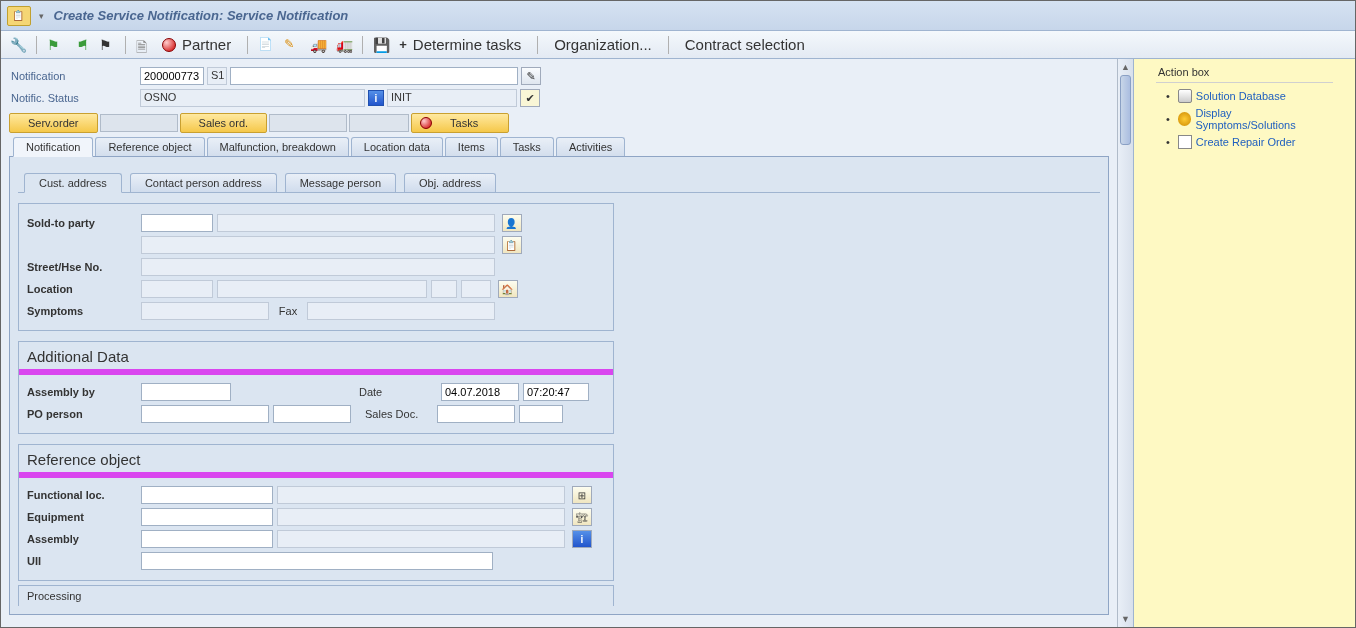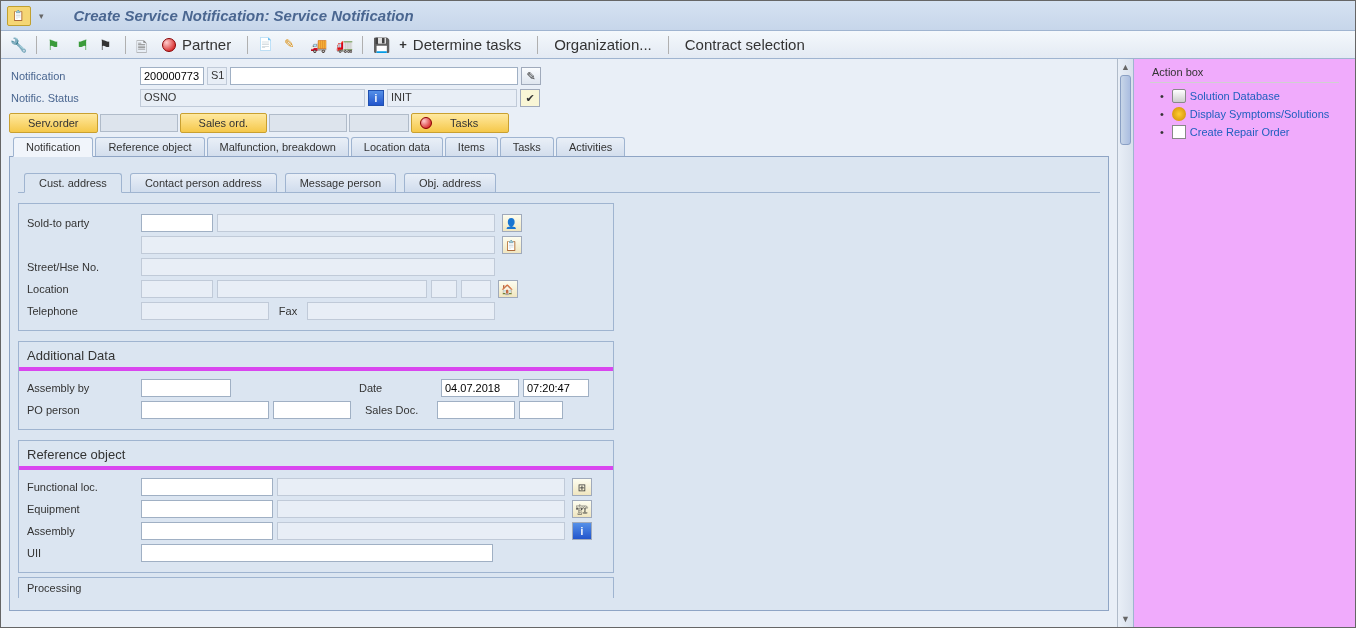--- a/index.html
+++ b/index.html
@@ -44,23 +44,22 @@
     }
     .dropdown-arrow {
       font-size: 9px;
       color: #666;
       margin-left: 2px;
       margin-right: 10px;
     }
     .title-text {
       font-weight: bold;
       font-style: italic;
-      font-size: 15px;
+      font-size: 13px;
       color: #4a6690;
-      margin-left: 20px;
     }
     
     .toolbar {
       background: linear-gradient(to bottom, #f4f8fc, #e3eaf3);
       height: 28px;
       display: flex;
       align-items: center;
       padding: 0 6px;
       border-bottom: 1px solid #9fb4d0;
       gap: 4px;
@@ -130,23 +129,23 @@
     }
     .vscroll-track {flex:1;position:relative;width:100%;}
     .vscroll-thumb {
       position:absolute;top:0;left:2px;right:2px;height:70px;
       background:linear-gradient(to right,#c8d6e8,#aabde0);
       border:1px solid #8aa0c4;border-radius:3px;
     }
     
     .action-col {
       width:222px;
-      background:#f0abfc;
+      background:#fef9c3;
       border-left:1px solid #9fb4d0;
-      padding:3px 16px;
+      padding:3px 22px;
       font-size:11px;
     }
     .action-title {
       color:#333;
       padding:4px 2px;
       border-bottom:1px solid #d0d0d0;
       margin-bottom:4px;
     }
     .action-item {
       display:flex;
@@ -283,31 +282,31 @@
     .groupbox {
       border:1px solid #9fb4d0;
       background:#dbe5f1;
       margin:10px 0 4px 0;
       padding:6px 8px 8px 8px;
       position:relative;
       width:596px;
     }
     .groupbox.notitle {padding-top:8px;}
     .gb-title {
-      font-size:13px;color:#333;
+      font-size:15px;color:#333;
       padding:0 0 4px 0;
-      border-bottom:4px solid #d946ef;
+      border-bottom:6px solid #d946ef;
       margin-bottom:6px;
       margin-left:-8px;margin-right:-8px;padding-left:8px;
     }
     .field-row {
       display:flex;align-items:center;height:22px;gap:4px;
     }
     .fld-label {
-      width:110px;color:#333;
+      width:110px;color:#333;font-weight:bold;
     }
     .small-btn {
       width:20px;height:18px;
       border:1px solid #a0aabb;
       background:linear-gradient(to bottom,#fdfdf0,#f0e6c0);
       display:flex;align-items:center;justify-content:center;
       font-size:10px;cursor:pointer;
       margin-left:3px;
     }
     .processing-bar {
@@ -458,21 +457,21 @@
             </div>
             <div class="field-row">
               <span class="fld-label">Location</span>
               <span class="sap-display" style="width:72px"></span>
               <span class="sap-display" style="width:210px"></span>
               <span class="sap-display" style="width:26px"></span>
               <span class="sap-display" style="width:30px"></span>
               <div class="small-btn">🏠</div>
             </div>
             <div class="field-row">
-              <span class="fld-label">Telephone</span>
+              <span class="fld-label">Symptoms</span>
               <span class="sap-display" style="width:128px"></span>
               <span style="width:30px;text-align:center">Fax</span>
               <span class="sap-display" style="width:188px"></span>
             </div>
           </div>
 
           <div class="groupbox">
             <div class="gb-title">Additional Data</div>
             <div class="field-row">
               <span class="fld-label">Assembly by</span>

